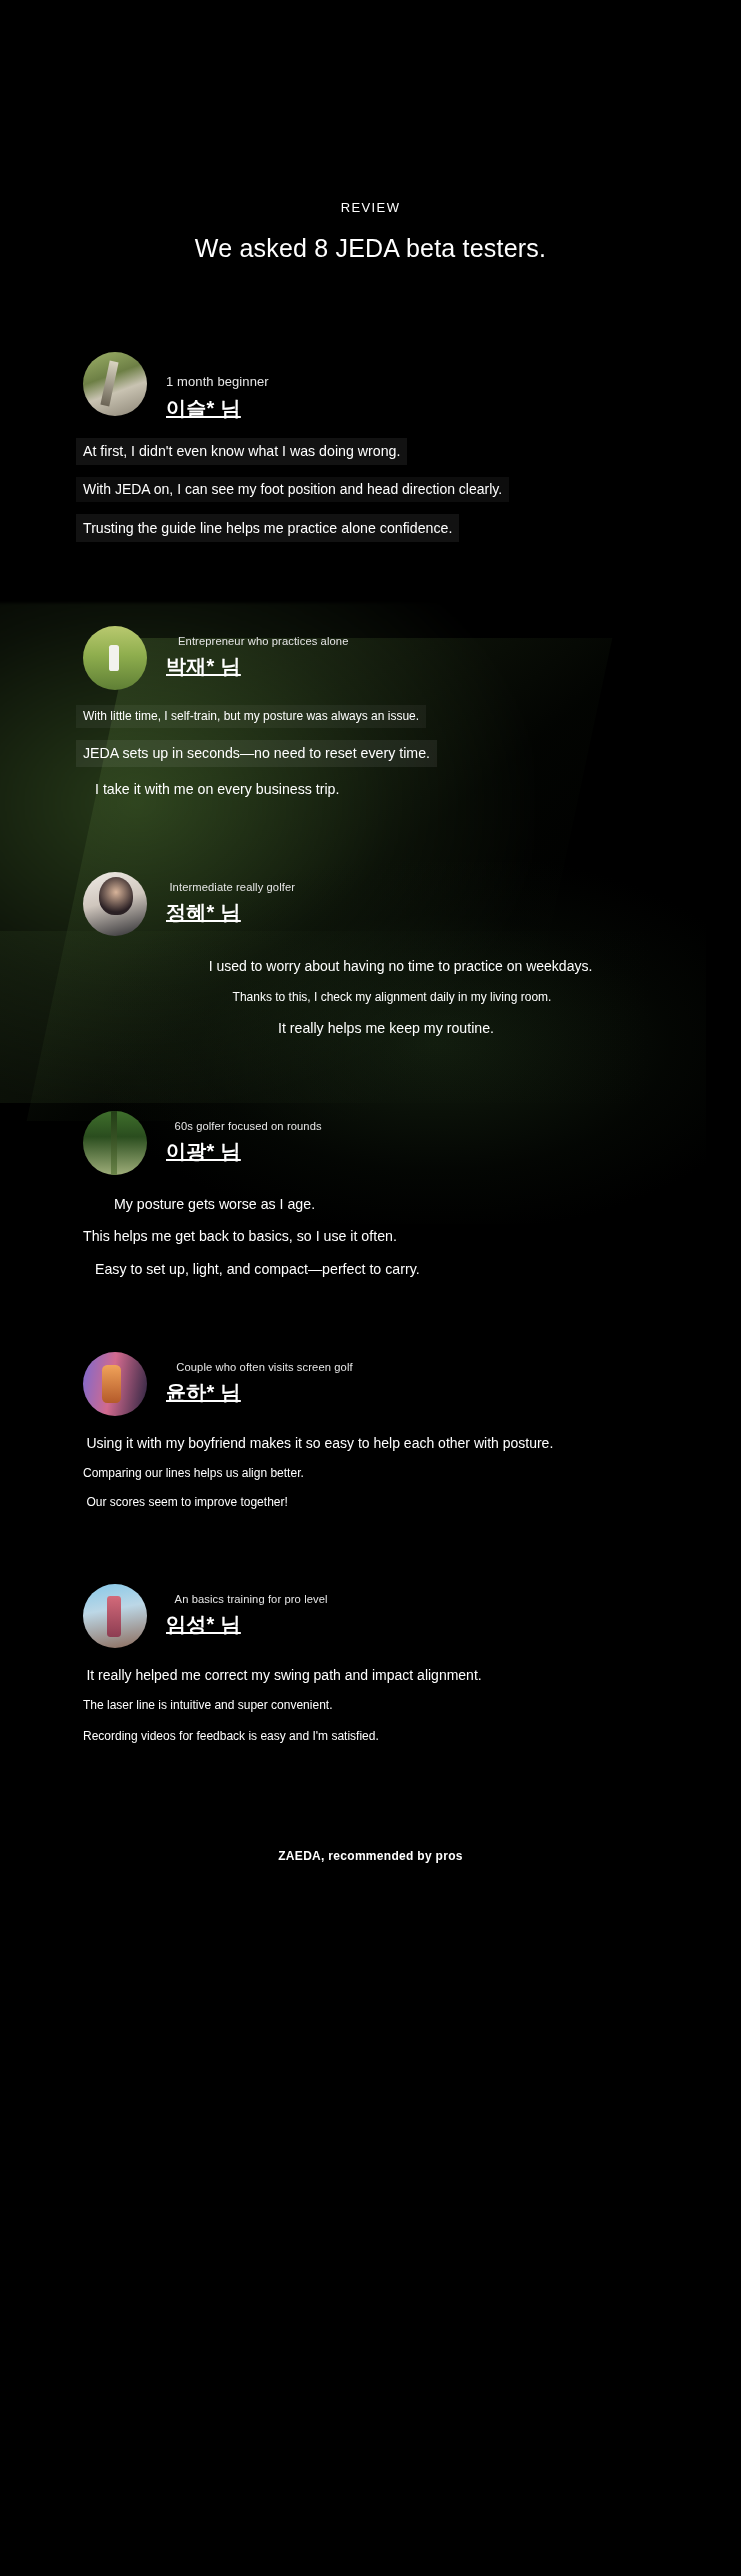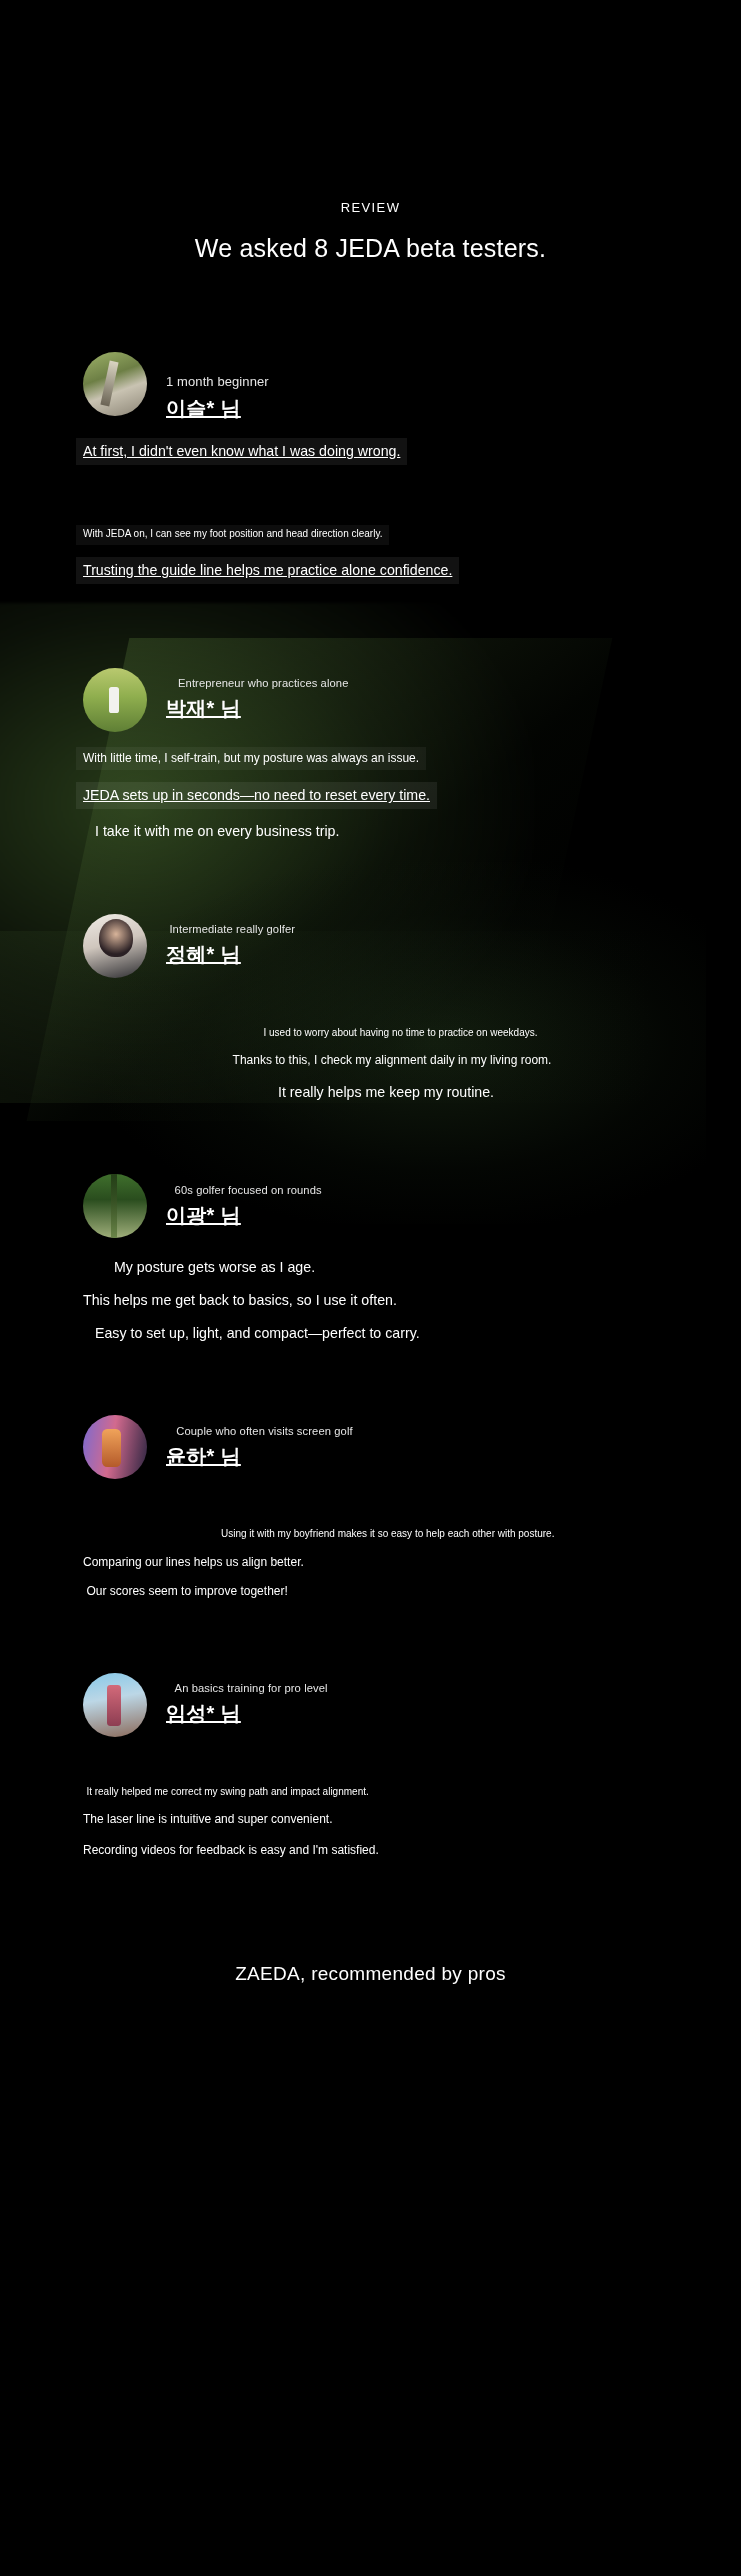--- a/index.html
+++ b/index.html
@@ -135,27 +135,26 @@
   }
   .line {
     display: block;
     color: #ffffff;
     line-height: 1.45;
     margin-bottom: 12px;
     white-space: nowrap;
   }
   .line.l16 { font-size: 14.2px; }
   .line.l14 { font-size: 12px; }
-  .line.l13 { font-size: 10px; margin-top: 48px; }
+  .line.l13 { font-size: 14px; }
   .line.sh {
     background: rgba(255,255,255,0.07);
     padding: 3.4px 6.9px;
     margin-left: -6.9px;
     display: inline-block;
-    text-decoration: underline;
   }
   .line.sh2 {
     background: rgba(255,255,255,0.05);
     padding: 2.6px 6.9px;
     margin-left: -6.9px;
     display: inline-block;
   }
   .indent1 { padding-left: 12px; }
   .indent2 { padding-left: 29px; }
 
@@ -192,22 +191,22 @@
     background: linear-gradient(180deg,#d36a7a,#8d3d52); border-radius:3.4px;
   }
 
   
   .footer {
     margin-top: 103px;
     padding-bottom: 129px;
     text-align: center;
   }
   .footer-text {
-    font-size: 19px;
-    font-weight: 400;
+    font-size: 12px;
+    font-weight: 700;
     color: #ffffff;
     letter-spacing: 0.3px;
   }
 </style>
 </head>
 <body>
 
 <div class="bg-layer">
   <div class="glow-a"></div>
   <div class="shard"></div>
@@ -296,21 +295,21 @@
       <div class="who">
         <div class="avatar">
             <div class="ph av5"></div>
           </div>
         <div class="meta">
           <div class="role" style="padding-left:10.3px;">Couple who often visits screen golf</div>
           <div class="name">윤하* 님</div>
         </div>
       </div>
       <div class="lines" style="margin-top:17px;">
-        <span class="line l13" style="padding-left:3.4px;text-align:center;">Using it with my boyfriend makes it so easy to help each other with posture.</span>
+        <span class="line l13" style="padding-left:3.4px;">Using it with my boyfriend makes it so easy to help each other with posture.</span>
         <span class="line l14" style="margin-top:8.6px;">Comparing our lines helps us align better.</span>
         <span class="line l14" style="padding-left:3.4px;margin-top:8.6px;">Our scores seem to improve together!</span>
       </div>
     </div>
 
     <div class="review" style="margin-top:48px;">
       <div class="who">
         <div class="avatar">
             <div class="ph av6"></div>
           </div>

